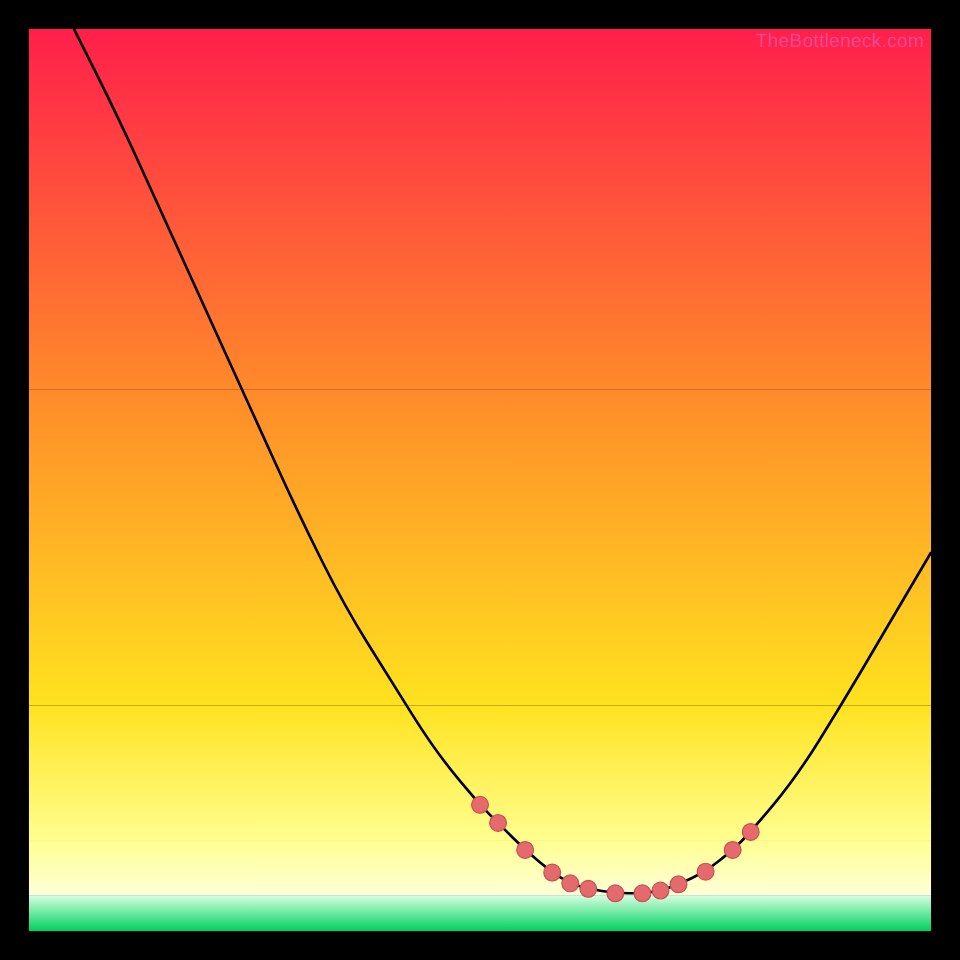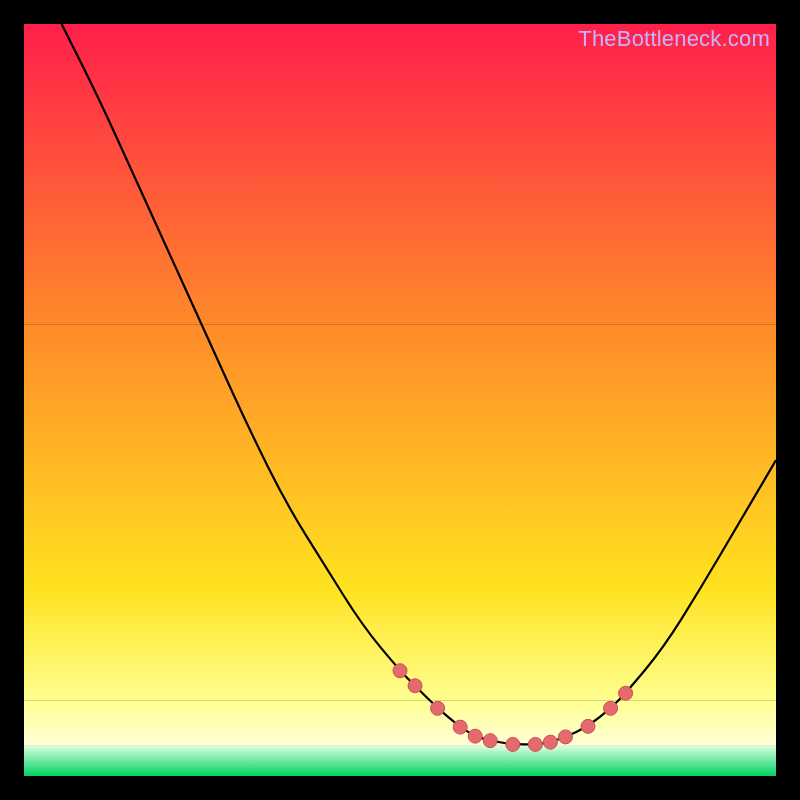--- a/index.html
+++ b/index.html
@@ -13,22 +13,22 @@
     background: #000;
   }
   .plot-area {
     position: absolute;
     left: 0; top: 0; width: 100%; height: 100%;
   }
   .watermark {
     position: absolute;
     top: 2px;
     right: 6px;
-    color: #c4b5fd;
-    font-size: 22px;
+    color: #ec4899;
+    font-size: 16px;
     font-weight: 500;
     letter-spacing: 0.2px;
   }
   svg { position: absolute; left: 0; top: 0; }
 </style>
 </head>
 <body>
 
 <div class="frame">
   <svg id="plot" class="plot-area" width="752" height="752" viewBox="0 0 752 752">

